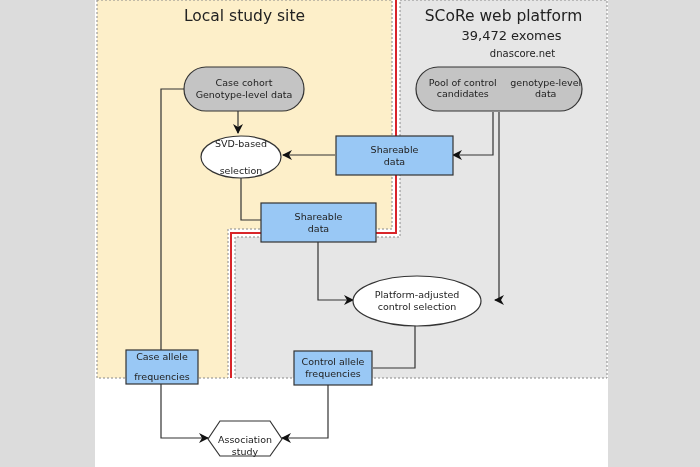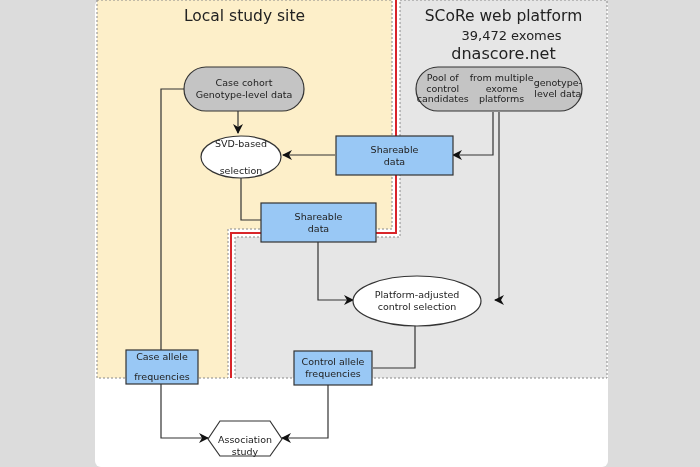--- a/index.html
+++ b/index.html
@@ -1,23 +1,23 @@
 <!DOCTYPE html>
 <html><head>
 <meta charset="utf-8">
 <style>
   html, body { margin:0; padding:0; }
   body { width:700px; height:467px; background:#dcdcdc; position:relative; overflow:hidden; font-family:"DejaVu Sans", sans-serif; }
-  #canvas { position:absolute; left:95px; top:0; width:513px; height:467px; background:#ffffff;border-radius:6px; }
+  #canvas { position:absolute; left:95px; top:0; width:513px; height:467px; background:#ffffff; }
   svg { position:absolute; left:0; top:0; }
   .lbl { position:absolute; text-align:center; color:#222; line-height:1.25; display:flex; align-items:center; justify-content:center; }
   .small { font-size:9.5px; }
   .title { font-size:15.5px; color:#222; }
   .sub { font-size:13px; color:#222;padding-left:8px; }
-  .sub2 { font-size:16px; color:#222; }
+  .sub2 { font-size:10px; color:#222;padding-left:19px; }
 </style>
 </head>
 <body>
 
 <div id="canvas">
   <svg width="513" height="467" viewBox="0 0 513 467">
     <defs>
       <marker id="arr" markerWidth="10" markerHeight="10" refX="9" refY="5" orient="auto" markerUnits="userSpaceOnUse">
         <path d="M0,0 L10,5 L0,10 L3,5 Z" fill="#111"></path>
       </marker>
@@ -57,21 +57,20 @@
   <div class="lbl title" style="left:305px;top:6px;width:207px;height:22px;">SCoRe web platform</div>
   <div class="lbl sub" style="left:305px;top:26px;width:207px;height:20px;">39,472 exomes</div>
   <div class="lbl sub2" style="left:305px;top:45px;width:207px;height:18px;">dnascore.net</div>
 
   <div class="lbl small" style="left:89px;top:67px;width:120px;height:44px;flex-direction:column;">
     <span>Case cohort</span>
     <span>Genotype-level data</span>
   </div>
   <div class="lbl small" style="left:321px;top:67px;width:166px;height:44px;line-height:1.15;">
     <span>Pool of control candidates</span>
-    <span>from multiple exome platforms</span>
     <span>genotype-level data</span>
   </div>
   <div class="lbl small" style="left:106px;top:136px;width:80px;height:42px;flex-direction:column;gap:15px;">
     <span>SVD-based</span>
     <span>selection</span>
   </div>
   <div class="lbl small" style="left:241px;top:136px;width:117px;height:39px;flex-direction:column;">
     <span>Shareable</span>
     <span>data</span>
   </div>

